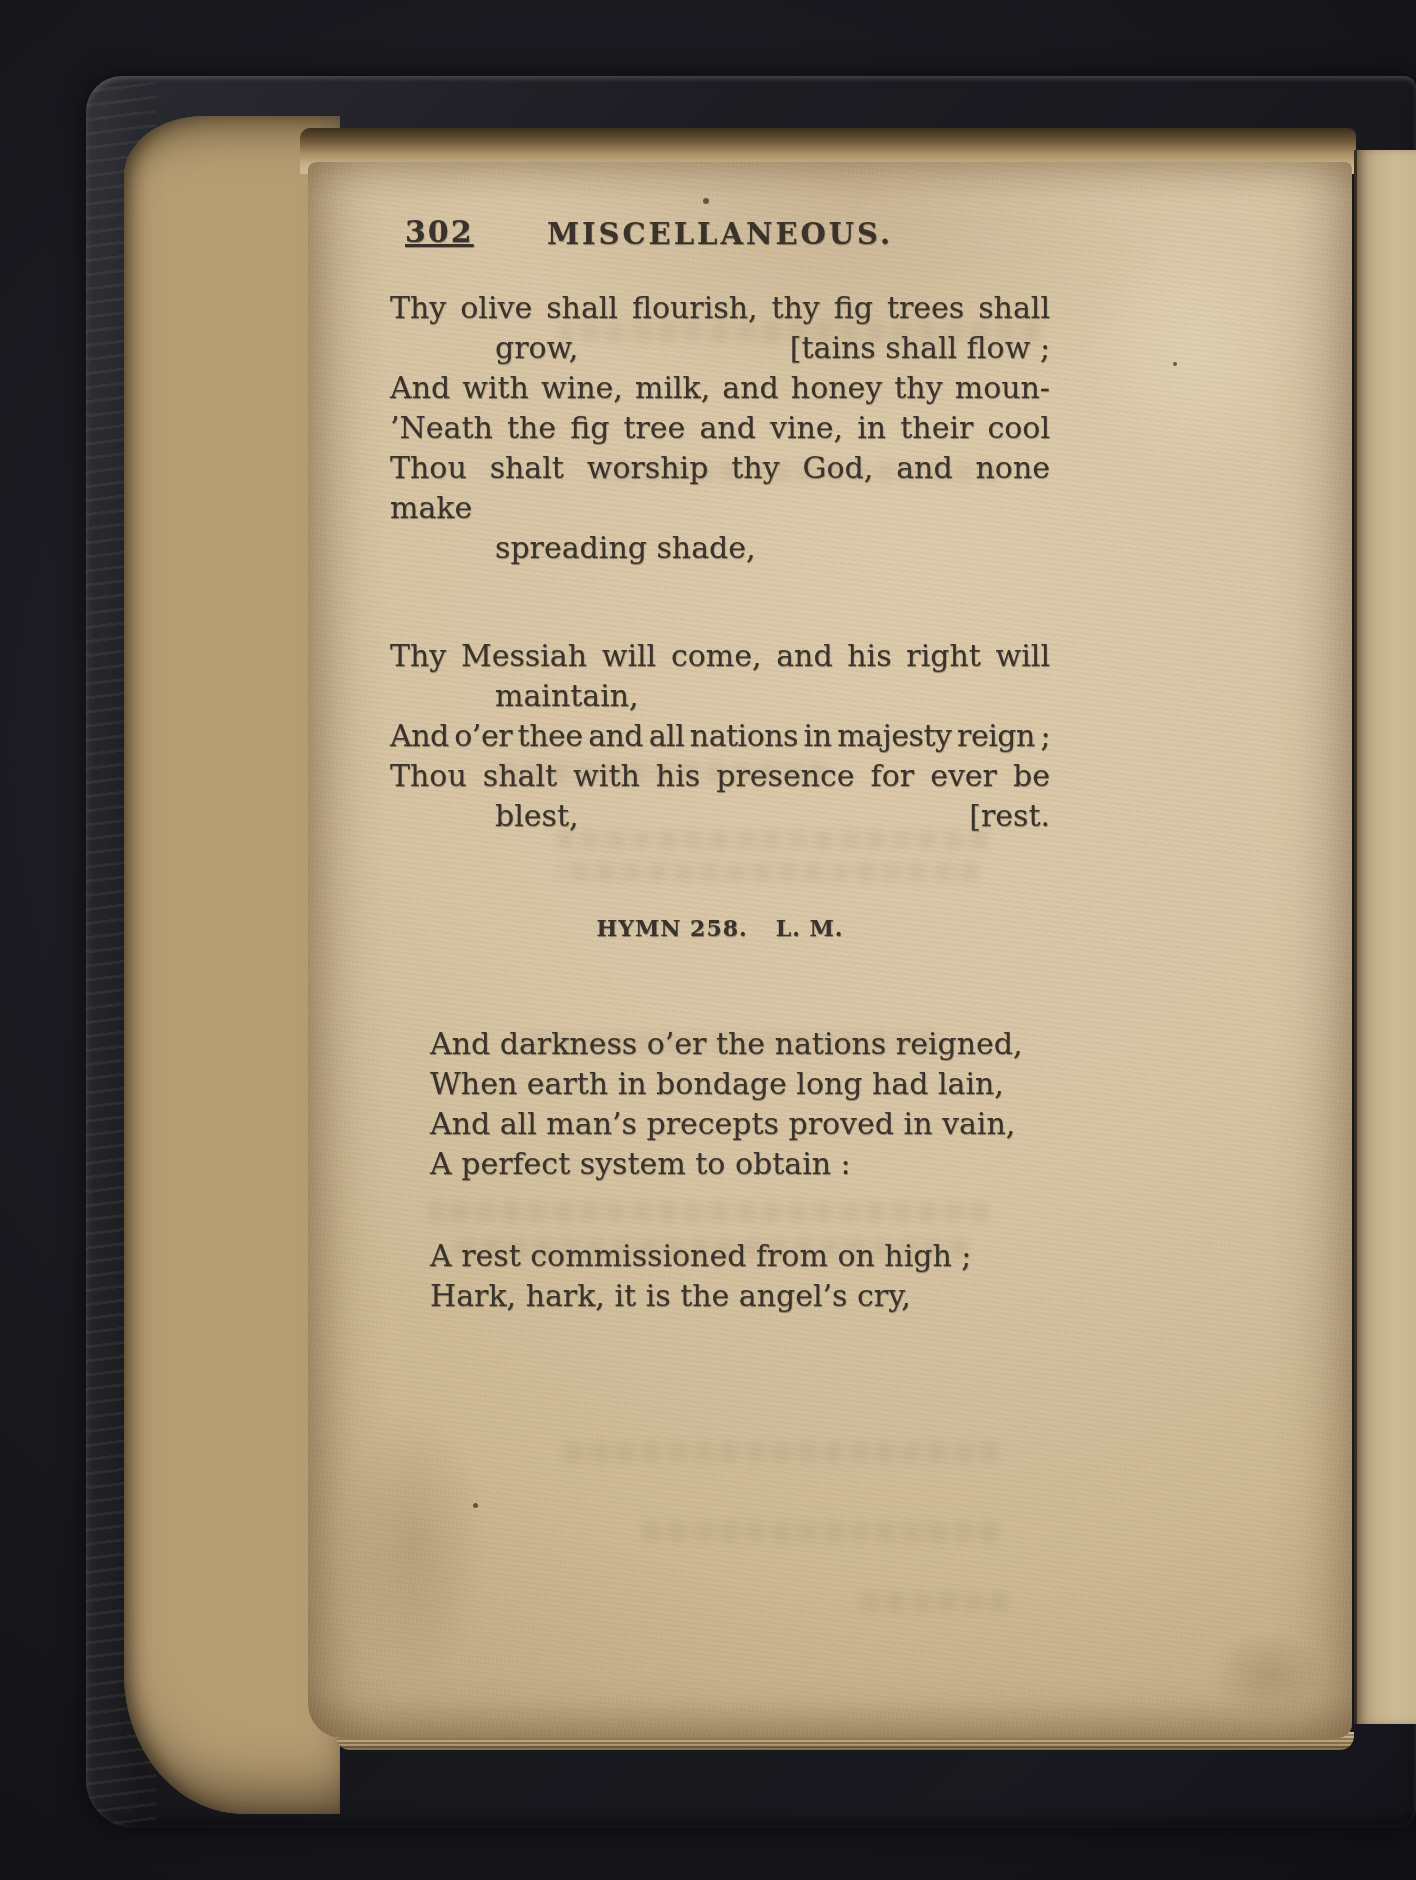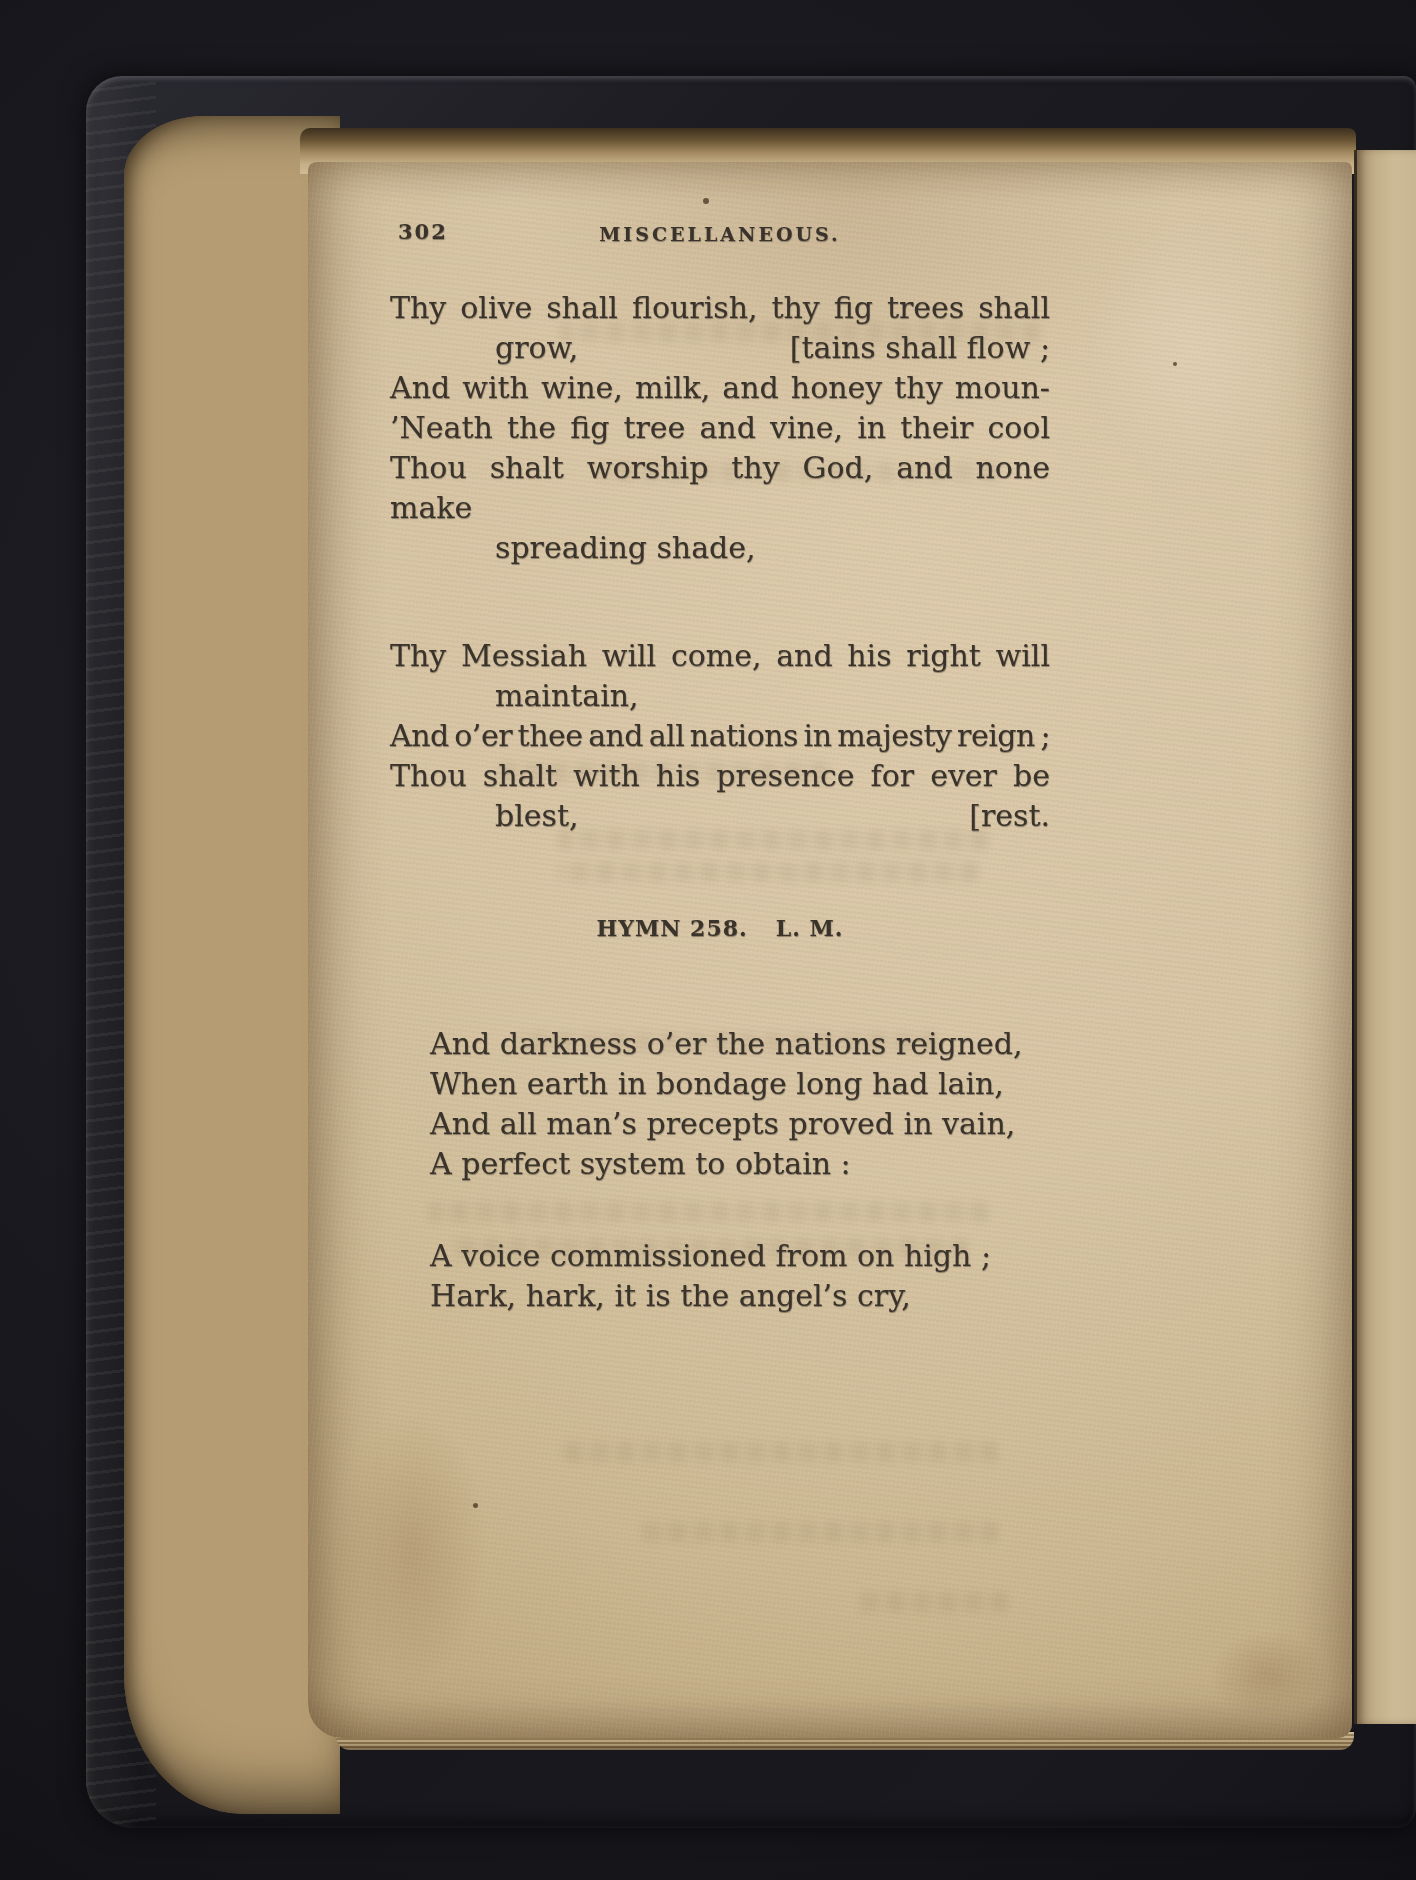--- a/index.html
+++ b/index.html
@@ -95,23 +95,23 @@
     filter:blur(4px); opacity:0.26; transform:scaleX(-1);
   }
   .speck{ position:absolute; border-radius:50%; background:rgba(62,46,26,0.72); }
   
   .text-block{
     position:absolute; left:82px; top:50px; width:660px;
     color:var(--ink,#3a332b); font-size:30px; line-height:40px;
     text-shadow:0.5px 0.8px 0.9px rgba(40,32,24,0.45);
   }
   .page-header{ position:relative; height:40px; margin-bottom:36px; font-weight:bold; }
-  .page-number{ position:absolute; left:8px; top:0; font-size:21px; letter-spacing:2px; }
+  .page-number{ position:absolute; left:15px; top:0; font-size:30px; letter-spacing:2px;text-decoration:underline; }
   .running-head{ position:absolute; left:50%; top:2px; transform:translateX(-50%);
-                 font-size:19px; letter-spacing:3px; white-space:nowrap; }
+                 font-size:29px; letter-spacing:3px; white-space:nowrap; }
   .stanza{ }
   .stanza.block-indent{ padding-left:40px; }
   .line{ min-height:40px; }
   .line.justify{ text-align:justify; -moz-text-align-last:justify; text-align-last:justify; }
   .line.tight{ letter-spacing:-0.5px; word-spacing:-3.5px; }
   .line.indent{ padding-left:105px; }
   .line.with-right{ display:flex; padding-left:0; }
   .line.with-right .line-text{ margin-left:105px; }
   .catchword{ margin-left:auto; }
   .gap-a{ margin-bottom:104px; } .gap-b{ margin-bottom:68px; } .gap-c{ margin-bottom:52px; }
@@ -183,19 +183,19 @@
       </div>
 
       <div id="stanzas-bottom">
           <div class="stanza block-indent gap-c">
             <div class="line"><span class="line-text">And darkness o’er the nations reigned,</span></div>
             <div class="line"><span class="line-text">When earth in bondage long had lain,</span></div>
             <div class="line"><span class="line-text">And all man’s precepts proved in vain,</span></div>
             <div class="line"><span class="line-text">A perfect system to obtain :</span></div>
           </div>
           <div class="stanza block-indent">
-            <div class="line"><span class="line-text">A voice commissioned from on high ;</span></div>
+            <div class="line"><span class="line-text">A rest commissioned from on high ;</span></div>
             <div class="line"><span class="line-text">Hark, hark, it is the angel’s cry,</span></div>
           </div>
         </div>
     </div>
   </div>
 </div>
 
 </body></html>

